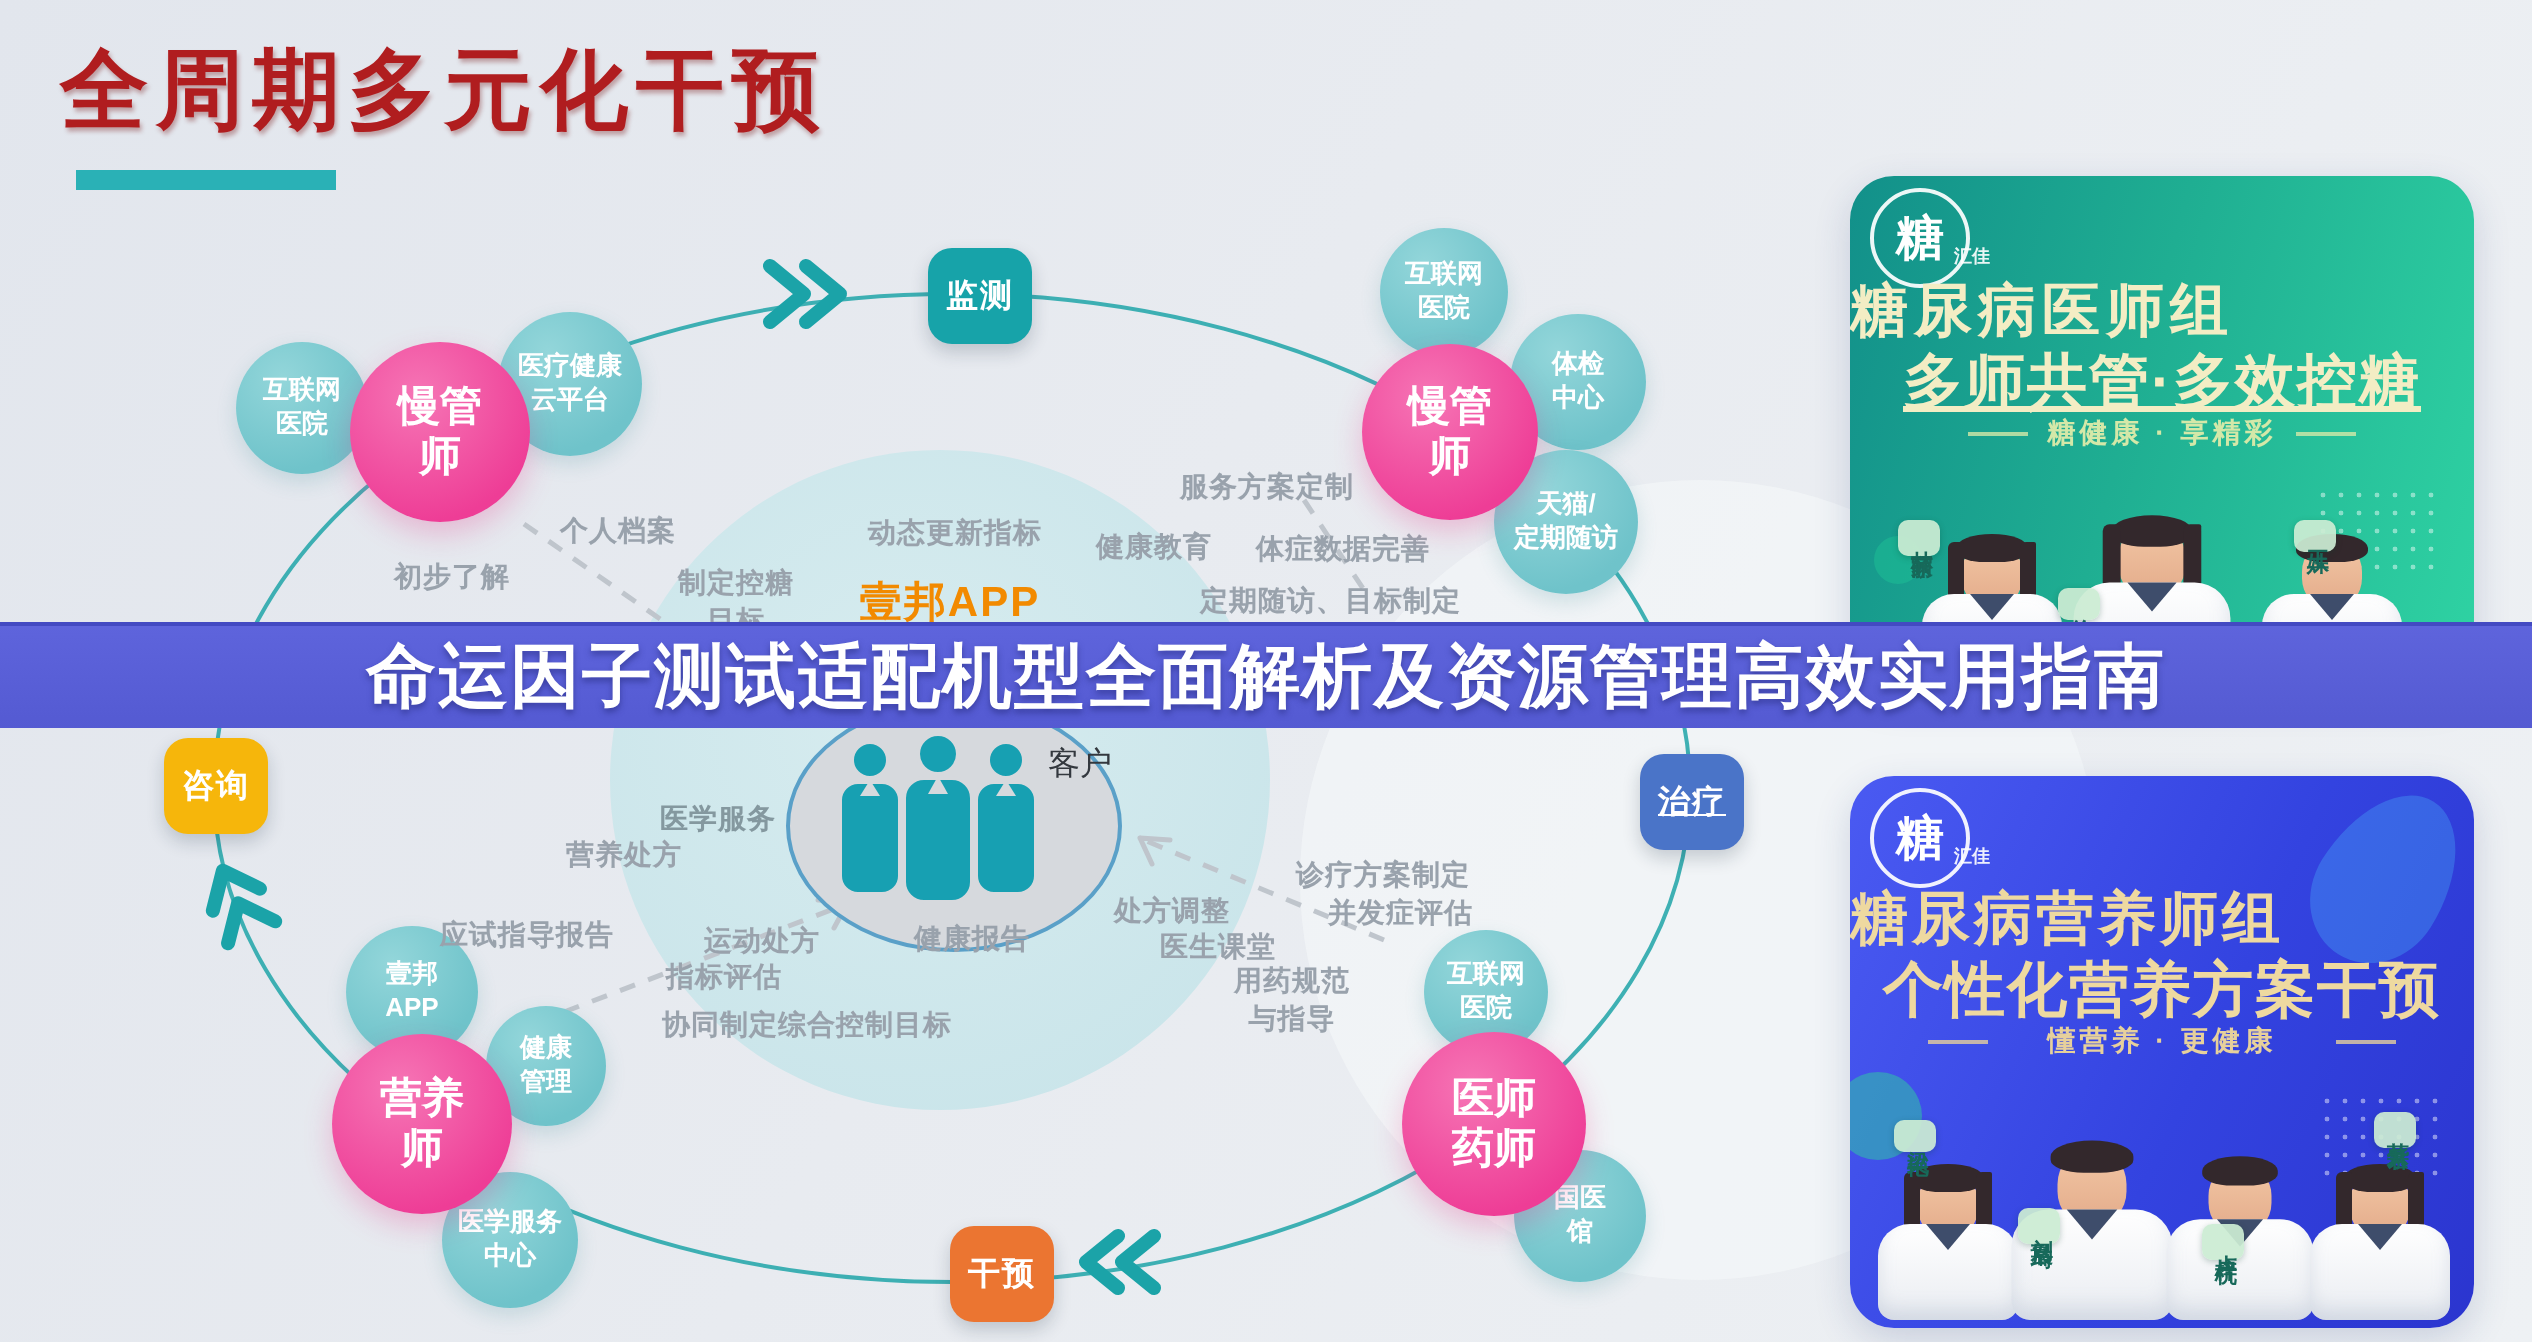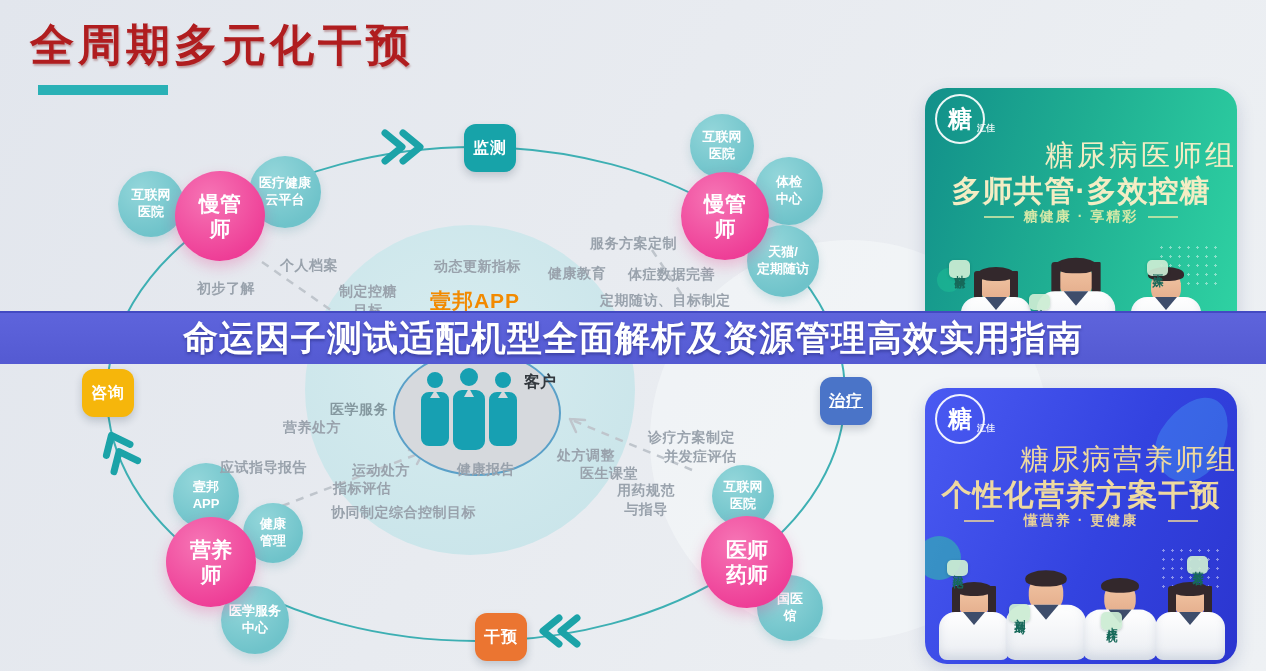--- a/index.html
+++ b/index.html
@@ -39,21 +39,21 @@
   .stage-intervene{left:475px;top:613px;background:#eb7531;}
 
   
   .lbl{position:absolute;color:#99a2ac;font-weight:700;font-size:14px;line-height:1.35;
        white-space:pre-line;z-index:2;letter-spacing:.5px;}
   .lbl.center{text-align:center;}
 
   
   .cust-ellipse{position:absolute;left:393px;top:350px;width:164px;height:122px;border-radius:50%;
                 background:#d6d9dd;border:2px solid #5aa0c8;z-index:1;}
-  .cust-label{position:absolute;left:524px;top:372px;font-size:16px;font-weight:700;color:#33383e;z-index:2;}
+  .cust-label{position:absolute;left:524px;top:372px;font-size:16px;font-weight:400;color:#33383e;z-index:2;}
   .app-center{position:absolute;left:420px;top:287px;width:110px;text-align:center;font-size:21px;
               font-weight:900;color:#f28a00;letter-spacing:1px;z-index:2;}
 
   
   .banner{position:absolute;left:0;top:311px;width:1266px;height:51px;z-index:50;
           background:linear-gradient(#5e64dc,#545ad2);border-top:2px solid #434ac2;
           display:flex;align-items:center;justify-content:center;}
   .banner-text{color:#fff;font-size:35px;font-weight:900;letter-spacing:1px;
                text-shadow:0 2px 3px rgba(35,40,120,.55);}
 
@@ -64,24 +64,24 @@
          background:linear-gradient(105deg,#12908a 0%,#1fae92 45%,#2fd3a3 100%);}
   .card2{left:925px;top:388px;height:276px;
          background:linear-gradient(115deg,#4a5af2 0%,#3343e0 55%,#2b35cf 100%);}
   .dots{position:absolute;background-image:radial-gradient(rgba(255,255,255,.45) 1.2px,transparent 1.3px);
         background-size:9px 9px;z-index:1;}
   .leaf{position:absolute;border-radius:50% 50% 50% 50%/60% 60% 40% 40%;z-index:0;}
   .logo{position:absolute;left:10px;top:6px;width:46px;height:46px;border:2.5px solid rgba(255,255,255,.92);
         border-radius:50%;display:flex;align-items:center;justify-content:center;z-index:3;}
   .logo-char{color:#fff;font-size:24px;font-weight:800;}
   .logo-sub{position:absolute;left:52px;top:34px;color:rgba(255,255,255,.9);font-size:9px;font-weight:700;z-index:3;}
-  .card-title1{position:absolute;left:0;width:100%;text-align:right;font-weight:400;z-index:3;}
+  .card-title1{position:absolute;left:0;width:100%;text-align:left;font-weight:700;z-index:3;}
   .card1 .card-title1{top:48px;font-size:29px;color:#f3edc4;letter-spacing:3px;}
   .card1 .card-title2{position:absolute;left:0;top:83px;width:100%;text-align:center;font-weight:900;
-                      font-size:30px;color:#f3edc4;letter-spacing:1px;z-index:3;}
+                      font-size:30px;color:#f3edc4;letter-spacing:1px;z-index:3;text-decoration:underline;}
   .card2 .card-title1{top:52px;font-size:29px;color:#eed9a0;letter-spacing:2px;}
   .card2 .card-title2{position:absolute;left:0;top:87px;width:100%;text-align:center;font-weight:900;
                       font-size:30px;color:#eed9a0;letter-spacing:1px;z-index:3;}
   .tagline{position:absolute;left:0;width:100%;display:flex;align-items:center;justify-content:center;
            gap:10px;font-size:14px;font-weight:800;letter-spacing:2px;z-index:3;}
   .card1 .tagline{top:120px;color:#d4e8a8;}
   .card2 .tagline{top:124px;color:#e6d09c;gap:30px;}
   .tagline .dash{width:30px;height:2px;background:currentColor;opacity:.8;}
 
   

